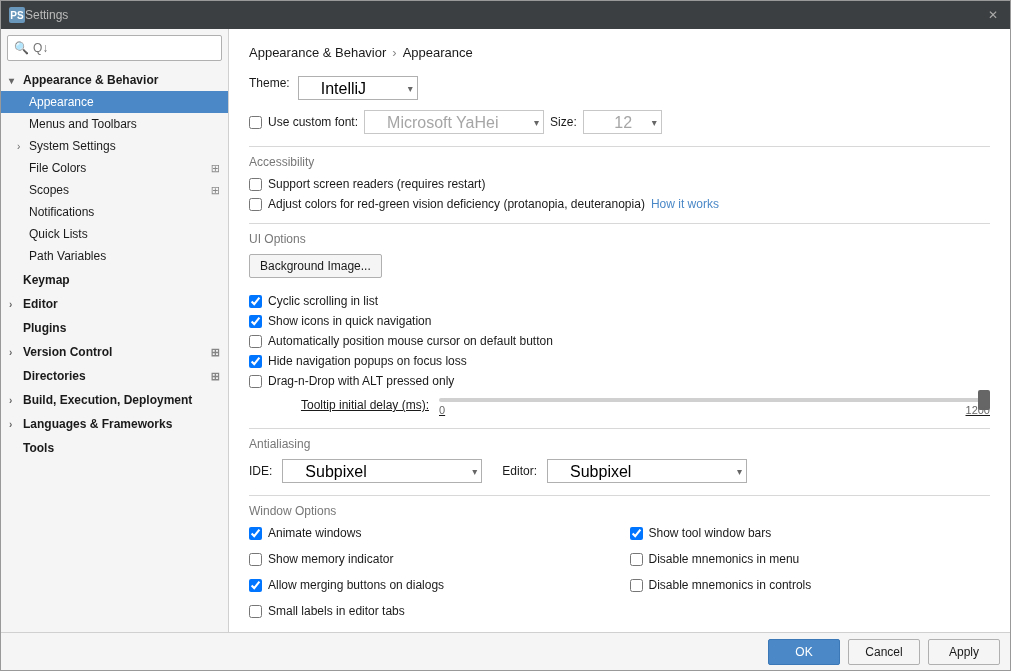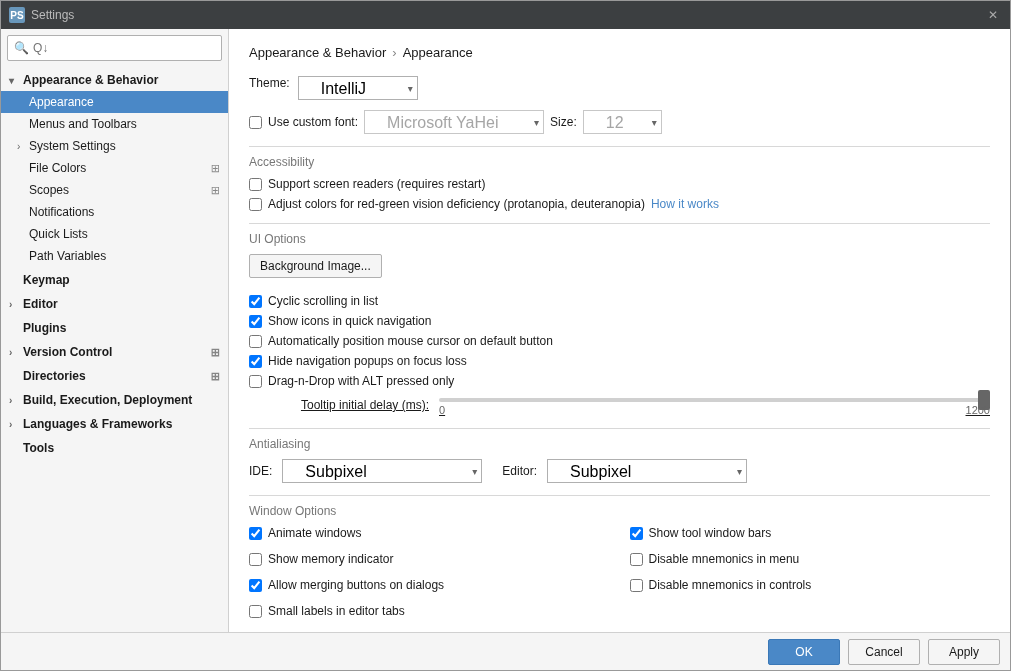--- a/index.html
+++ b/index.html
@@ -22,21 +22,20 @@
       display: flex;
       align-items: center;
       padding: 0 8px;
       justify-content: space-between;
       flex-shrink: 0;
     }
 
     .title-bar-left {
       display: flex;
       align-items: center;
-      gap: 6px;
     }
 
     .title-bar-icon {
       width: 16px;
       height: 16px;
       background: #6897bb;
       border-radius: 2px;
       display: flex; align-items: center; justify-content: center;
       font-size: 10px; color: white; font-weight: bold;
     }
@@ -501,21 +500,21 @@
       <div class="checkbox-row">
         <input type="checkbox" id="customFont" style="">
         <label for="customFont" style="cursor:pointer;">Use custom font:</label>
         <div class="dropdown-wrapper">
           <select class="dropdown" style="width:180px;" disabled="">
             <option value="Microsoft YaHei">Microsoft YaHei</option>
           </select>
         </div>
         <span class="label">Size:</span>
         <div class="dropdown-wrapper">
-          <select class="dropdown" style="width:79px;" disabled="">
+          <select class="dropdown" style="width:79px;text-align:center;" disabled="">
             <option value="12">12</option>
           </select>
         </div>
       </div>
 
       <hr class="section-divider">
 
       <div style="margin-bottom:8px;">
         <span class="section-title">Accessibility</span>
       </div>

